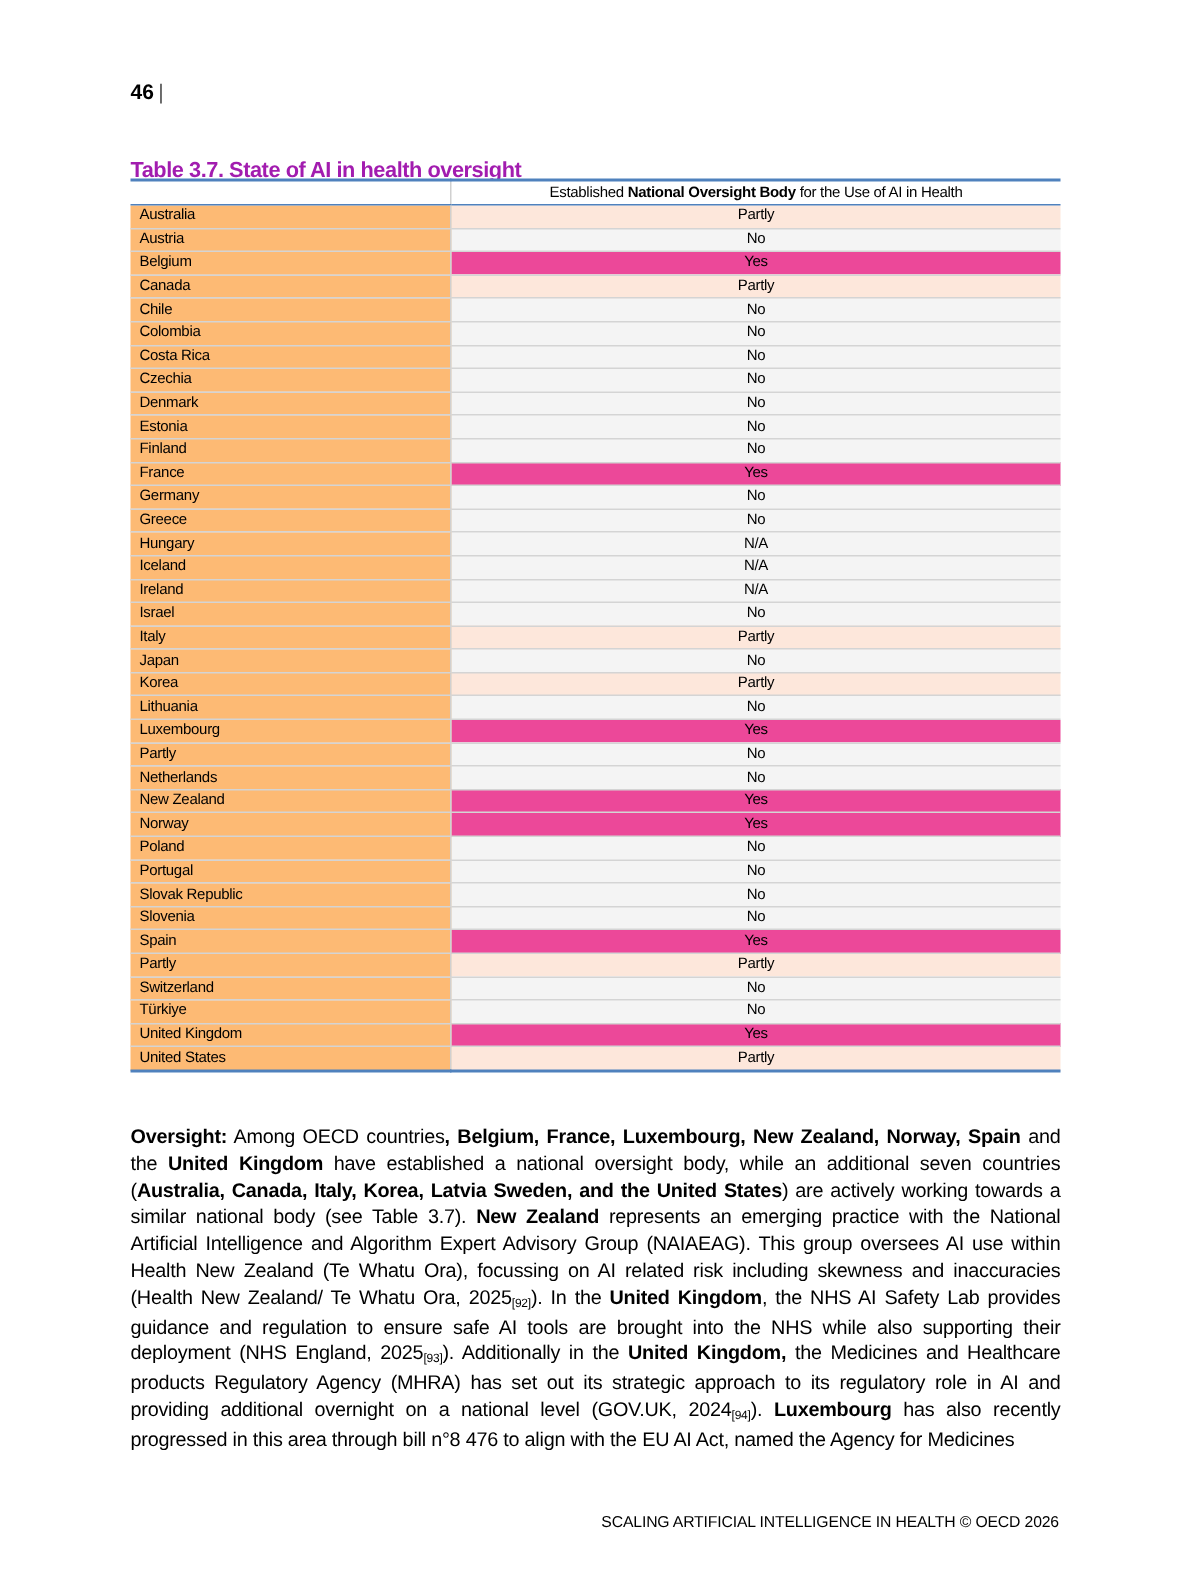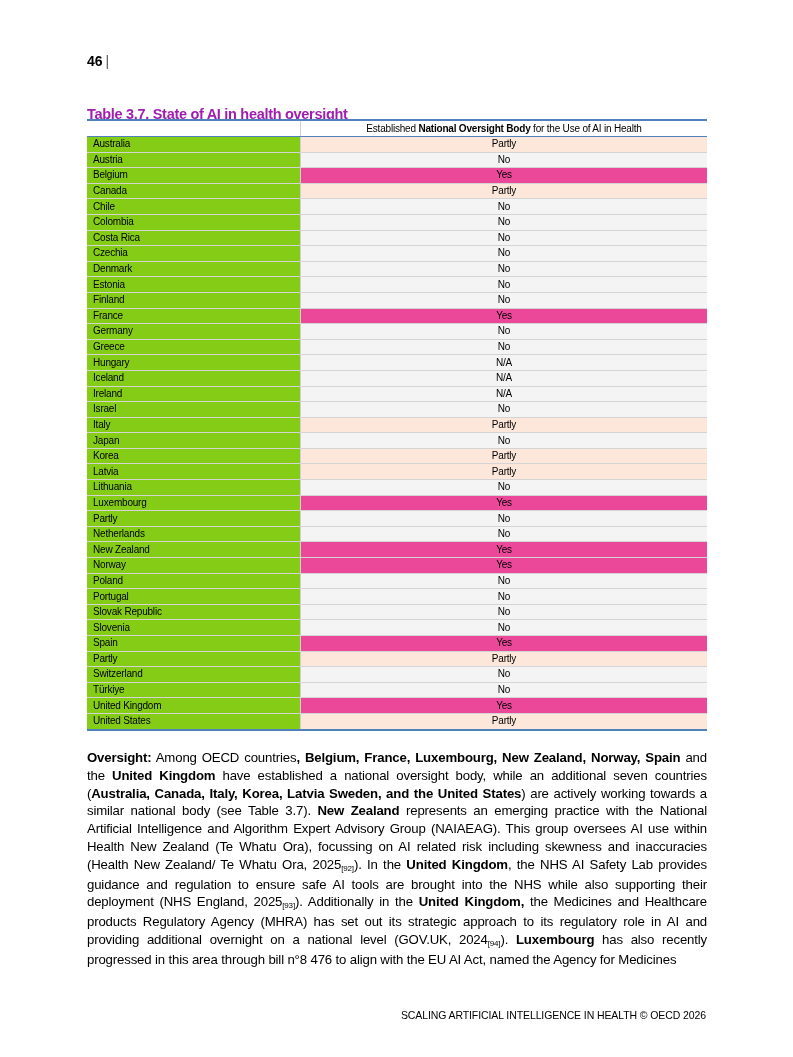--- a/index.html
+++ b/index.html
@@ -75,21 +75,21 @@
       line-height: 14px;
       border-bottom: 1px solid #d4d4d4;
     }
     table.oversight tbody tr:last-child td {
       border-bottom: none;
     }
     table.oversight tbody td.country {
       padding-left: 6px;
       text-align: left;
       border-right: 1px solid #d0d0d0;
-      background: #84cc16;
+      background: #fdba74;
       margin-left: 48px;
     }
     table.oversight tbody td.status {
       text-align: center;
     }
     td.status.yes { background: #ec4899; }
     td.status.partly { background: #fde7db; }
     td.status.no { background: #f4f4f4; }
     td.status.na { background: #f4f4f4; }
 
@@ -216,24 +216,20 @@
         </tr>
         <tr>
           <td class="country">Japan</td>
           <td class="status no">No</td>
         </tr>
         <tr>
           <td class="country">Korea</td>
           <td class="status partly">Partly</td>
         </tr>
         <tr>
-          <td class="country">Latvia</td>
-          <td class="status partly">Partly</td>
-        </tr>
-        <tr>
           <td class="country">Lithuania</td>
           <td class="status no">No</td>
         </tr>
         <tr>
           <td class="country">Luxembourg</td>
           <td class="status yes">Yes</td>
         </tr>
         <tr>
           <td class="country">Partly</td>
           <td class="status no">No</td>

